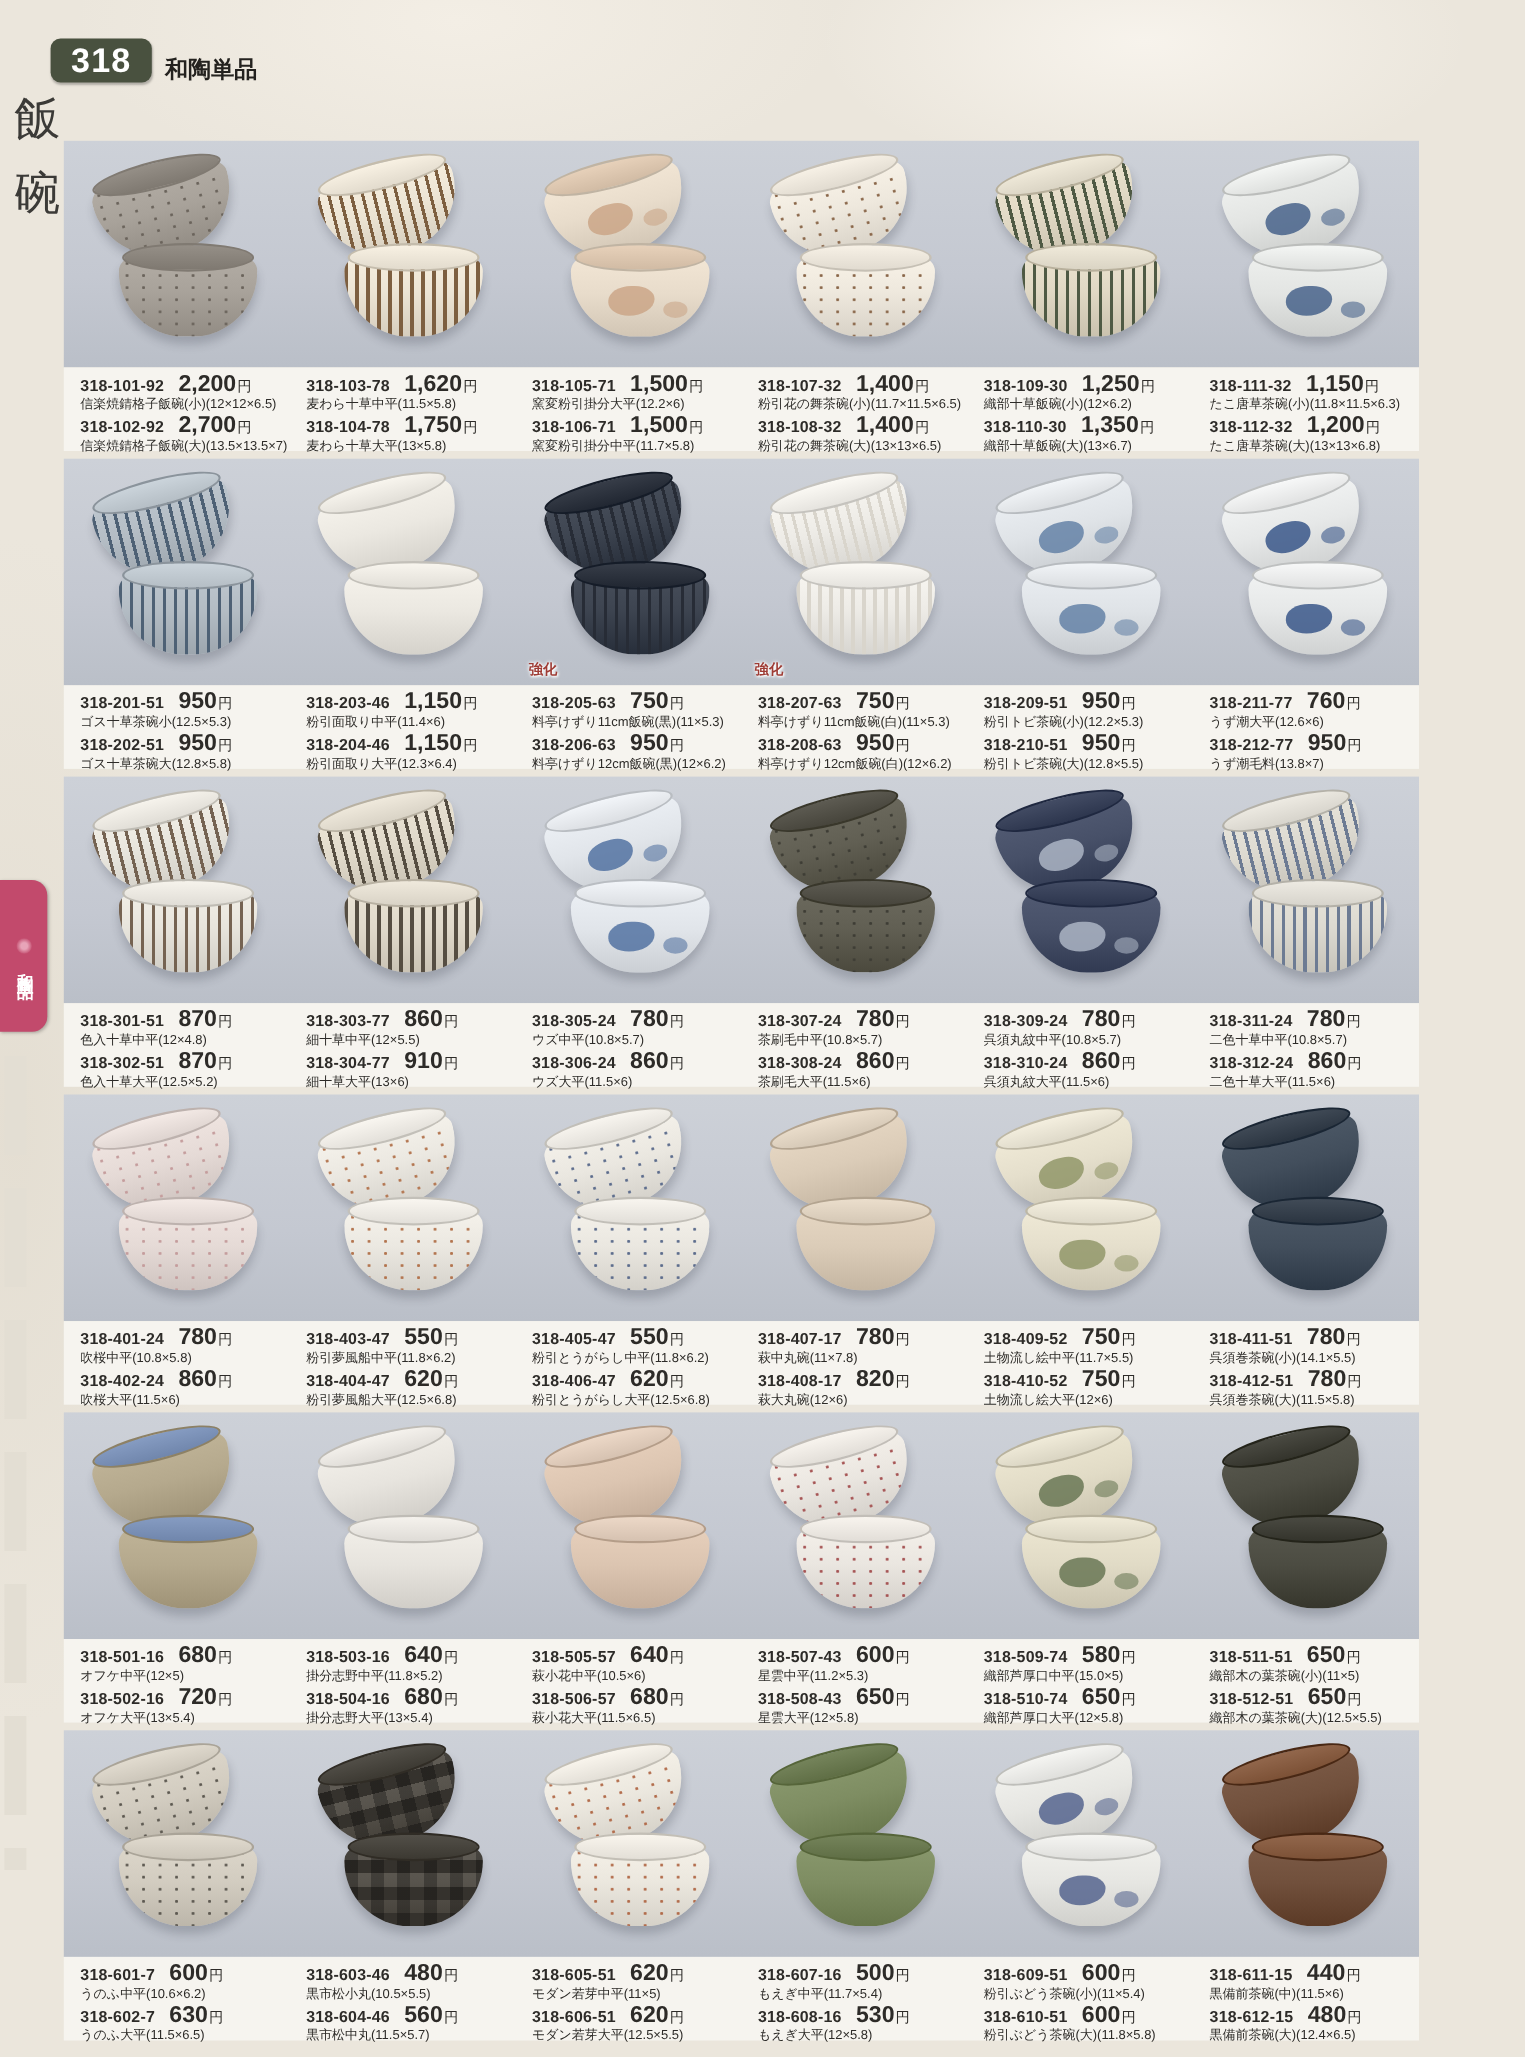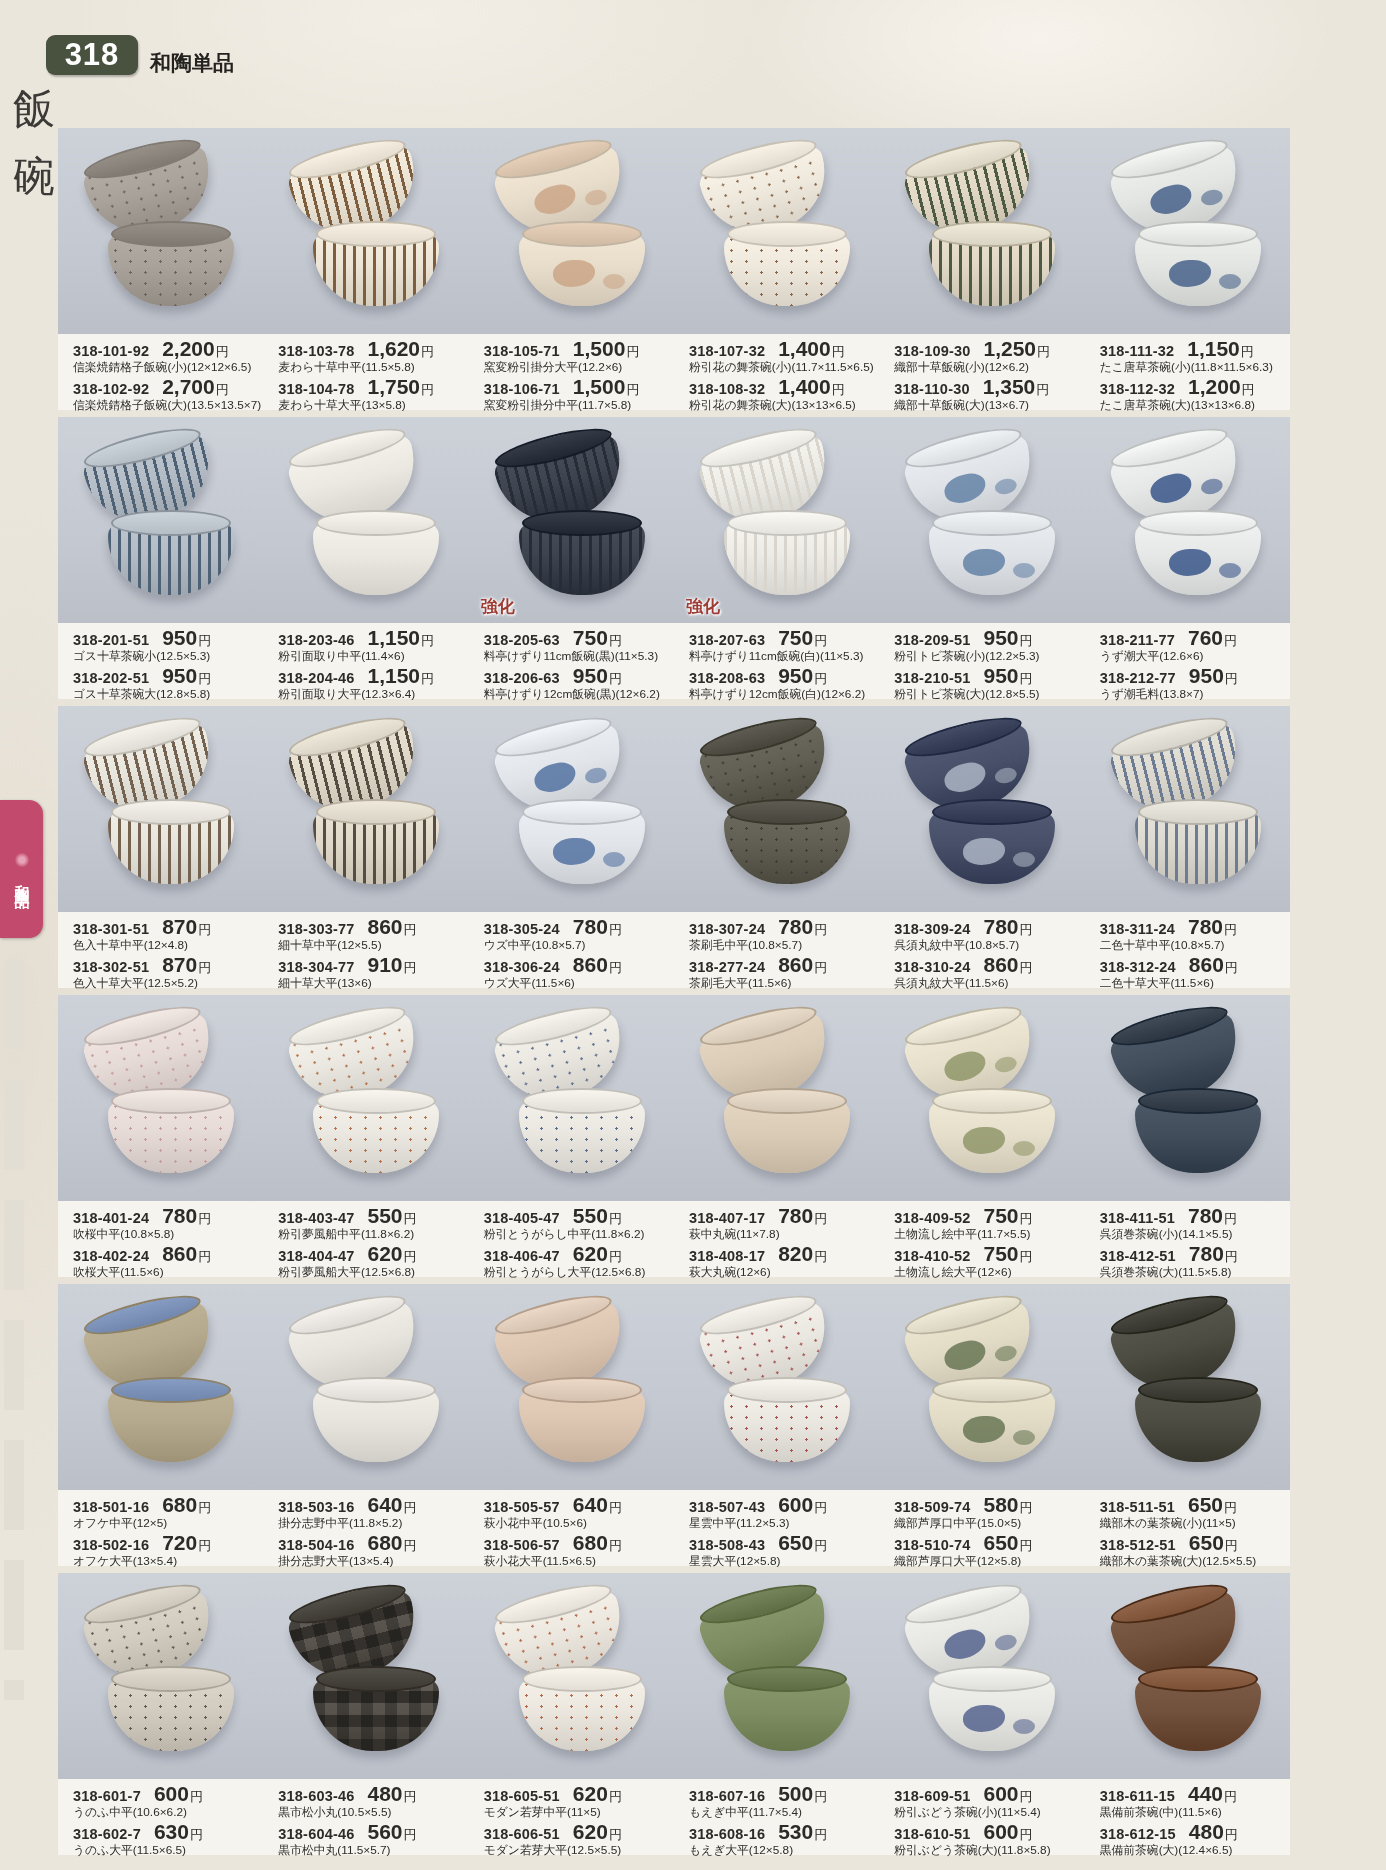--- a/index.html
+++ b/index.html
@@ -37,21 +37,21 @@
   .row{display:flex;flex-direction:column;}
   .photo-strip{display:flex;height:206px;background:linear-gradient(180deg,#cdd1d8 0%,#c4c8d1 60%,#babfc8 100%);}
   .photo-cell{flex:1;position:relative;overflow:hidden;}
   .bowl{position:absolute;width:126px;height:72px;border-radius:14px 14px 64px 64px;
     box-shadow:0 7px 9px rgba(40,44,58,.22);}
   .bowl.back{top:30px;left:30px;transform:rotate(-14deg);}
   .bowl.front{top:106px;left:50px;}
   .rim{position:absolute;top:-13px;left:3px;right:3px;height:26px;border-radius:50%;
     border:2px solid rgba(0,0,0,.18);box-sizing:border-box;}
   .blob{position:absolute;opacity:.8;}
-  .badge{position:absolute;bottom:5px;left:12px;font-size:17px;font-weight:bold;color:#9e3b34;
+  .badge{position:absolute;bottom:5px;left:12px;font-size:13px;font-weight:bold;color:#9e3b34;
     text-shadow:0 0 3px #fff,0 0 4px #fff,1px 1px 2px #fff;}
   .text-strip{display:flex;background:#f6f4ef;height:73px;padding-top:3px;}
   .text-cell{flex:1;padding-left:15px;box-sizing:border-box;color:#2d2b28;}
   .line1{display:flex;align-items:baseline;line-height:1.0;margin-top:1px;}
   .code{font-size:14.5px;font-weight:600;letter-spacing:.2px;}
   .price{font-size:21px;font-weight:bold;margin-left:13px;}
   .yen{font-size:13px;margin-left:1px;}
   .line2{font-size:11.8px;line-height:1.25;margin-top:1px;white-space:nowrap;}
 </style>
 </head>
@@ -472,21 +472,21 @@
           <div class="line2">ウズ大平(11.5×6)</div>
         </div>
         <div class="text-cell">
           <div class="line1">
             <span class="code">318-307-24</span>
             <span class="price">780</span>
             <span class="yen">円</span>
           </div>
           <div class="line2">茶刷毛中平(10.8×5.7)</div>
           <div class="line1">
-            <span class="code">318-277-24</span>
+            <span class="code">318-308-24</span>
             <span class="price">860</span>
             <span class="yen">円</span>
           </div>
           <div class="line2">茶刷毛大平(11.5×6)</div>
         </div>
         <div class="text-cell">
           <div class="line1">
             <span class="code">318-309-24</span>
             <span class="price">780</span>
             <span class="yen">円</span>

